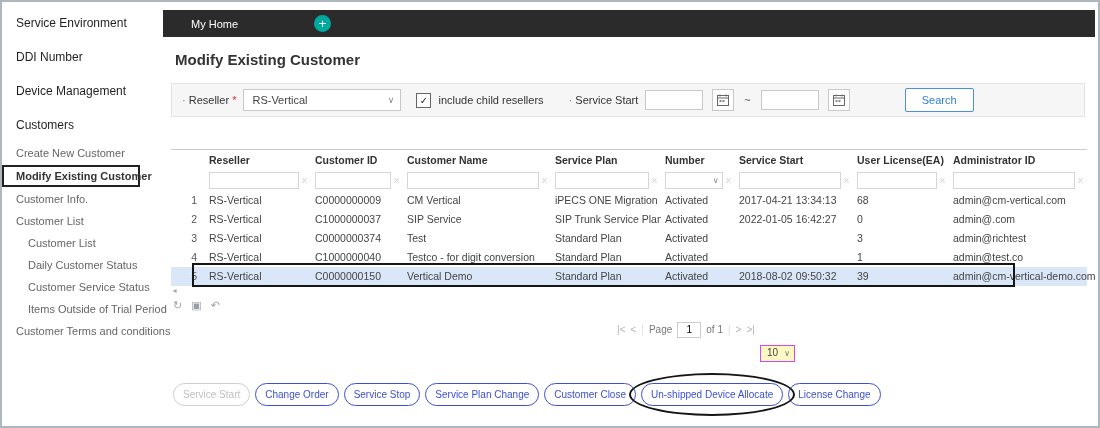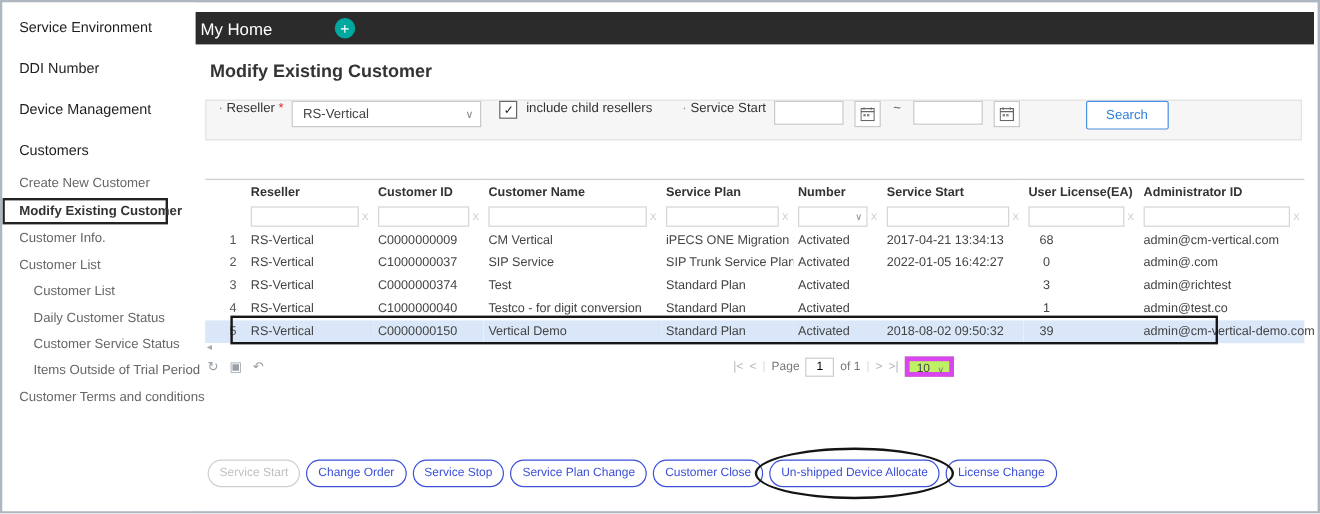--- a/index.html
+++ b/index.html
@@ -8,29 +8,29 @@
   
   .sidebar{position:absolute;left:0;top:0;width:161px;height:100%;background:#fff;padding-top:4px;box-sizing:border-box;}
   .side-item{cursor:default;white-space:nowrap;}
   .side-item.section{padding:10px 14px;color:#1f1f1f;font-size:12px;}
   .side-item.link{padding:5px 14px;color:#666;font-size:11px;}
   .side-item.sublink{padding:5px 14px 5px 26px;color:#666;font-size:11px;}
   .side-item.active{border:2px solid #222;margin:1px 0;width:138px;box-sizing:border-box;padding:3px 8px 3px 12px;color:#333;font-weight:bold;}
 
   
   .topbar{position:absolute;left:161px;top:8px;right:3px;height:27px;background:#2b2b2b;display:flex;align-items:center;}
-  .topbar-tab{color:#fff;font-size:14px;padding:0 4px;}
+  .topbar-tab{color:#fff;font-size:11px;padding:0 28px;}
   .plus-btn{margin-left:48px;width:17px;height:17px;border-radius:50%;background:#00a9a0;color:#fff;font-size:13px;line-height:17px;text-align:center;cursor:pointer;}
 
   
   .main{position:absolute;left:161px;top:35px;right:3px;bottom:3px;}
   .page-title{position:absolute;top:14px;left:12px;font-size:15px;font-weight:bold;color:#333;}
 
   
-  .filter-bar{position:absolute;top:46px;left:8px;right:10px;height:34px;background:#f6f6f6;border:1px solid #e3e3e3;display:flex;padding:0 10px;box-sizing:border-box;gap:7px;}
+  .filter-bar{position:absolute;top:46px;left:8px;right:10px;height:34px;background:#f6f6f6;border:1px solid #e3e3e3;display:flex;align-items:center;padding:0 10px;box-sizing:border-box;gap:7px;}
   .lbl{color:#333;font-size:11px;white-space:nowrap;}
   .bullet{color:#888;}
   .req{color:#e03030;}
   .sel-box{position:relative;width:158px;height:22px;border:1px solid #c9c9c9;background:#fff;display:flex;align-items:center;padding:0 18px 0 8px;box-sizing:border-box;color:#444;cursor:pointer;}
   .sel-box .chev{position:absolute;right:6px;color:#888;font-size:9px;}
   .checkbox{width:13px;height:13px;border:1px solid #666;background:#fff;display:inline-flex;align-items:center;justify-content:center;font-size:10px;color:#222;cursor:pointer;margin-left:8px;}
   .date-input{width:58px;height:20px;border:1px solid #c9c9c9;background:#fff;font-size:11px;padding:0 4px;box-sizing:border-box;}
   .cal-btn{width:22px;height:22px;border:1px solid #c9c9c9;background:#fff;display:flex;align-items:center;justify-content:center;margin-left:2px;cursor:pointer;box-sizing:border-box;}
   .tilde{color:#555;margin:0 3px;}
   .gap-l{margin-left:18px;}
@@ -45,32 +45,32 @@
   tr.filter-row td{padding:1px 4px;}
   .filter-box{display:flex;align-items:center;}
   .f-input{flex:1;height:15px;border:1px solid #d5d5d5;min-width:0;background:#fff;font-size:10px;padding:0 2px;}
   .f-select{flex:1;height:17px;border:1px solid #d5d5d5;background:#fff;position:relative;box-sizing:border-box;cursor:pointer;}
   .f-select .chev{position:absolute;right:3px;top:3px;color:#888;font-size:8px;}
   .clear{color:#c9c9c9;font-size:8px;margin-left:3px;}
   tbody tr{height:19px;}
   tbody td{padding:2px 4px;color:#444;white-space:nowrap;overflow:hidden;}
   tbody tr.selected{background:#d9e7f8;}
   .col-num{text-align:right;padding-right:8px;color:#555;}
-  td.lic{text-align:center;padding-right:62px;}
+  td.lic{text-align:left;padding-right:62px;}
   td.adm{overflow:visible;}
 
   
   .scroll-left{position:absolute;left:8px;top:250px;color:#aaa;font-size:7px;}
   .grid-toolbar{position:absolute;left:10px;top:262px;color:#9aa0a6;font-size:11px;display:flex;gap:9px;}
   .grid-toolbar span{cursor:pointer;}
   .pager{position:absolute;top:260px;right:300px;display:flex;align-items:center;gap:5px;color:#b0b4ba;font-size:10px;}
   .pager .sep{color:#dcdcdc;}
   .pager .ptext{color:#777;}
   .page-input{width:22px;height:14px;border:1px solid #ccc;text-align:center;font-size:10px;padding:0;}
-  .size-select{position:relative;height:17px;border:4px solid #d946ef;background:#bef264;color:#444;padding:1px 16px 0 6px;box-sizing:border-box;cursor:pointer;font-size:10px;}
+  .size-select{position:relative;height:17px;border:1px solid #d946ef;background:#fef9c3;color:#444;padding:1px 16px 0 6px;box-sizing:border-box;cursor:pointer;font-size:10px;margin-top:48px;}
   .size-select .chev{position:absolute;right:4px;top:3px;color:#777;font-size:8px;}
 
   
   .action-bar{position:absolute;left:10px;top:346px;display:flex;gap:5px;align-items:center;}
   .pill{height:23px;padding:0 9px;border-radius:12px;border:1px solid #3b4fd8;color:#3b4fd8;background:#fff;font-size:10px;white-space:nowrap;cursor:pointer;font-family:"Liberation Sans",sans-serif;}
   .pill.disabled{border-color:#cfcfcf;color:#c0c0c0;cursor:default;}
   .circle-wrap{position:relative;display:inline-flex;}
   .annot-ellipse{position:absolute;left:-12px;right:-12px;top:-10px;bottom:-10px;border:2px solid #141414;border-radius:50%;pointer-events:none;}
 
   

